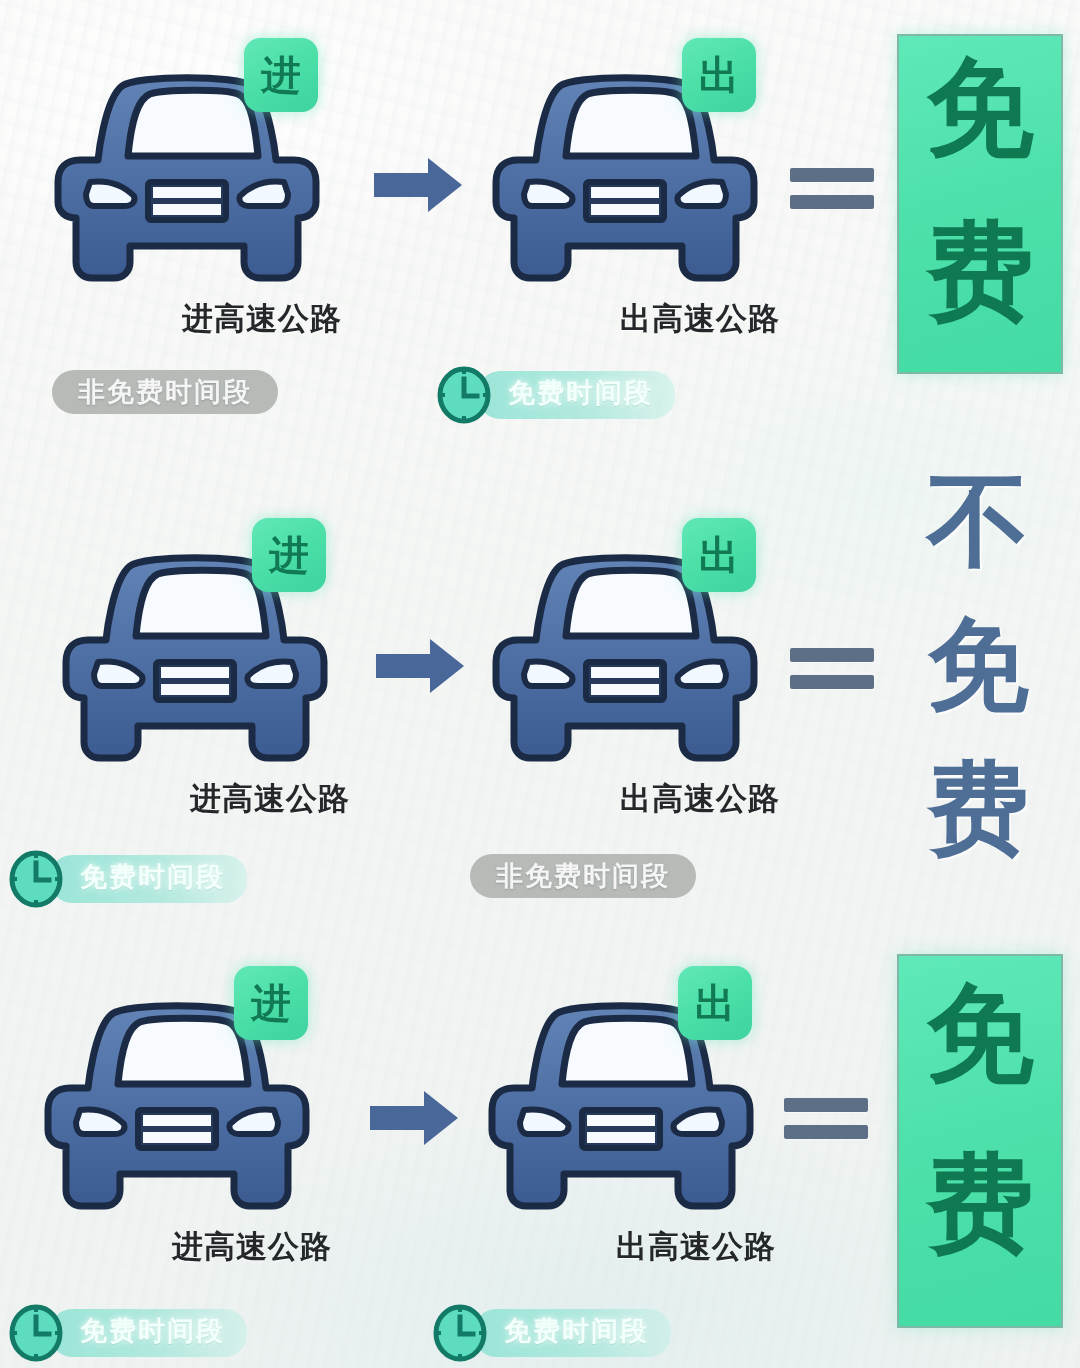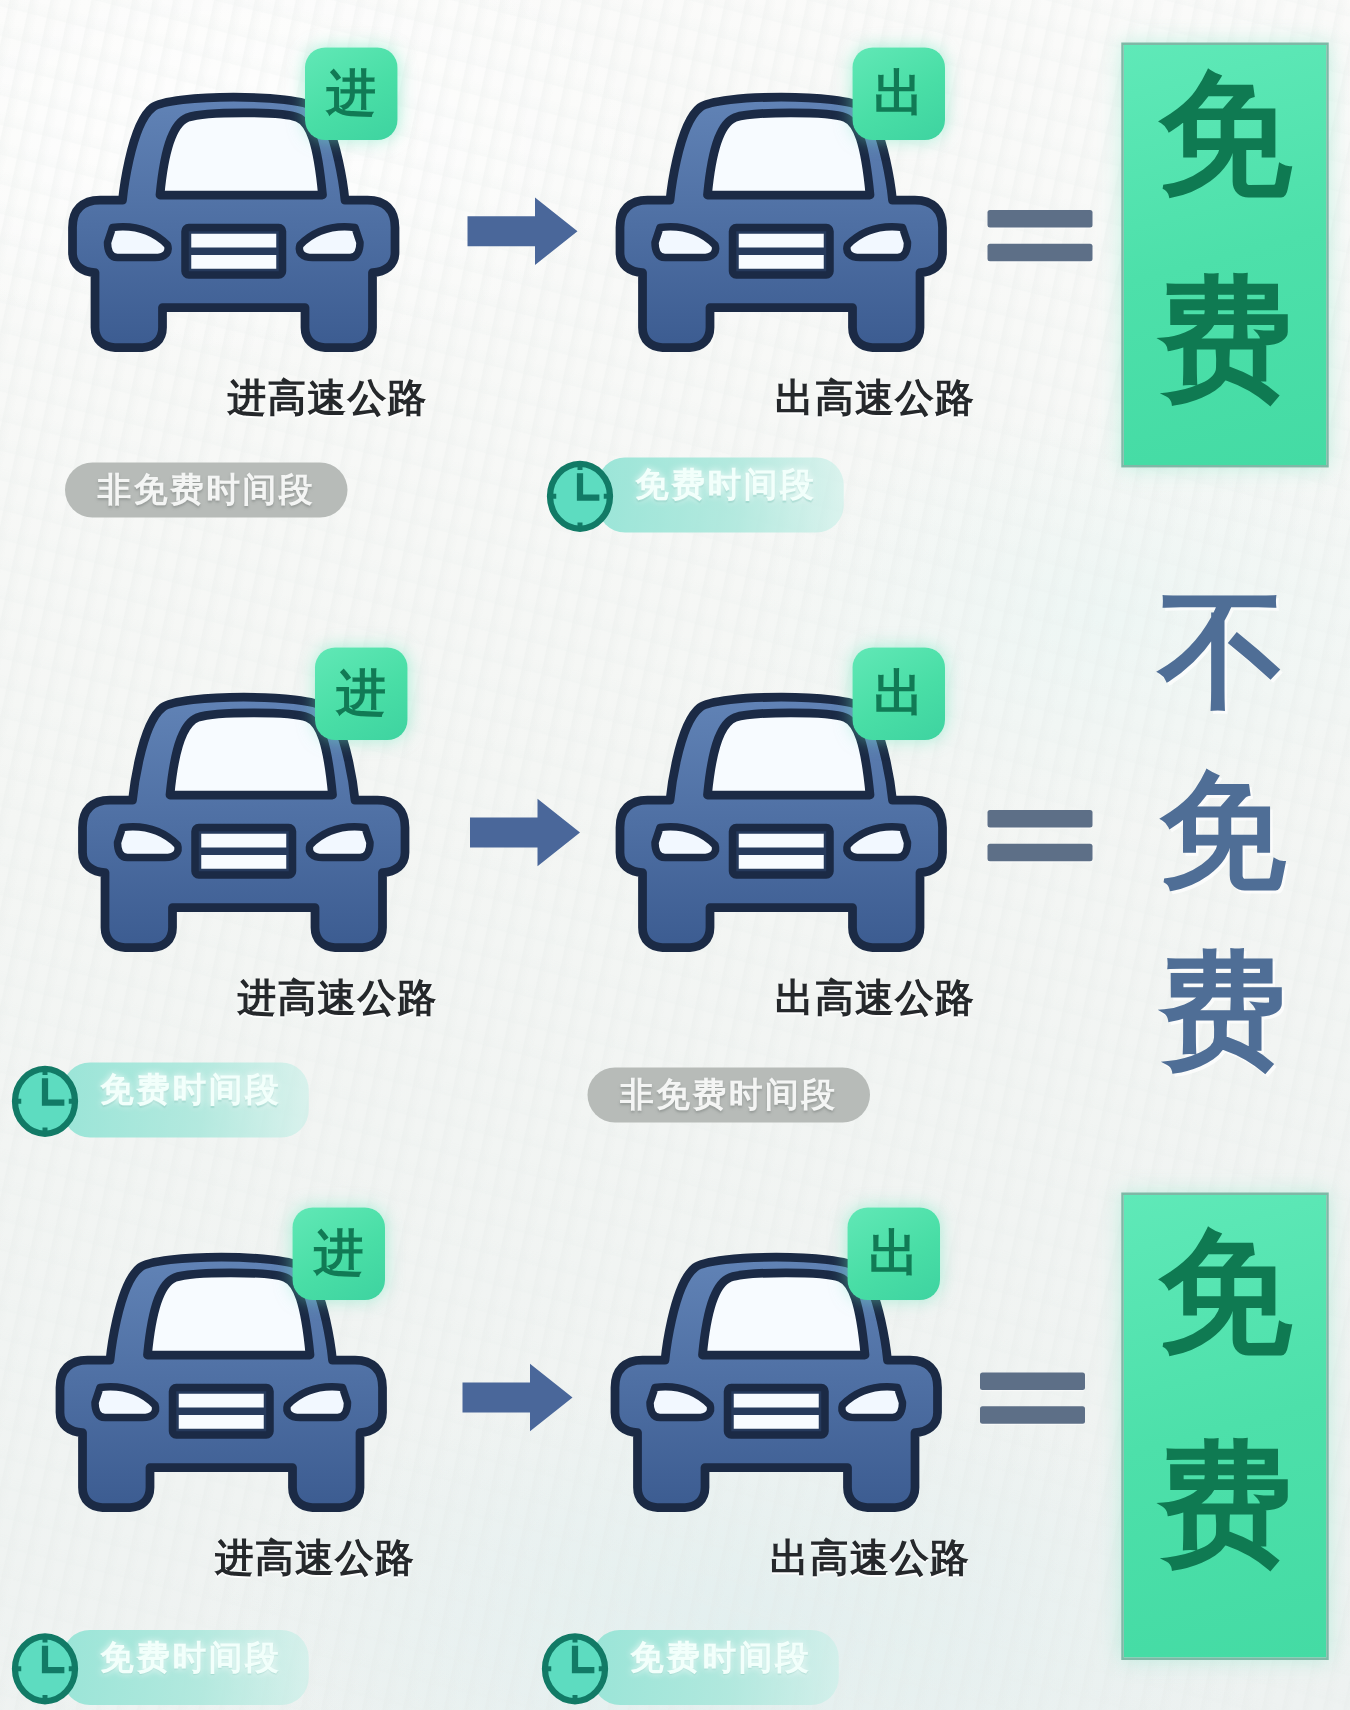--- a/index.html
+++ b/index.html
@@ -47,25 +47,25 @@
   .badge-in{right:10px;top:0;}
   .badge-out{right:10px;top:0;}
 
   .caption{
     text-align:right;font-size:31px;font-weight:700;color:#25282b;
     letter-spacing:1px;margin-top:2px;
     text-shadow:0 1px 0 rgba(255,255,255,.9);
   }
 
   
-  .pillrow{position:absolute;display:flex;align-items:flex-end;}
+  .pillrow{position:absolute;display:flex;align-items:center;}
   .clock{width:56px;height:58px;flex:0 0 auto;margin-right:-14px;z-index:2;}
   .pill{
     height:44px;border-radius:22px;display:flex;align-items:center;
-    padding:0 22px 16px 30px;font-size:27px;font-weight:700;letter-spacing:2px;
+    padding:0 22px 4px 30px;font-size:27px;font-weight:700;letter-spacing:2px;
   }
   .pill.free{
     background:linear-gradient(90deg, rgba(150,228,214,.95) 0%, rgba(168,231,219,.85) 55%, rgba(196,239,231,.55) 100%);
     color:#f2fffb;
     text-shadow:0 0 6px rgba(255,255,255,.9),0 1px 1px rgba(110,190,175,.5);
   }
   .pill.nonfree{
     background:#b7bbb8;
     color:#f4f5f4;
     padding:0 26px;

